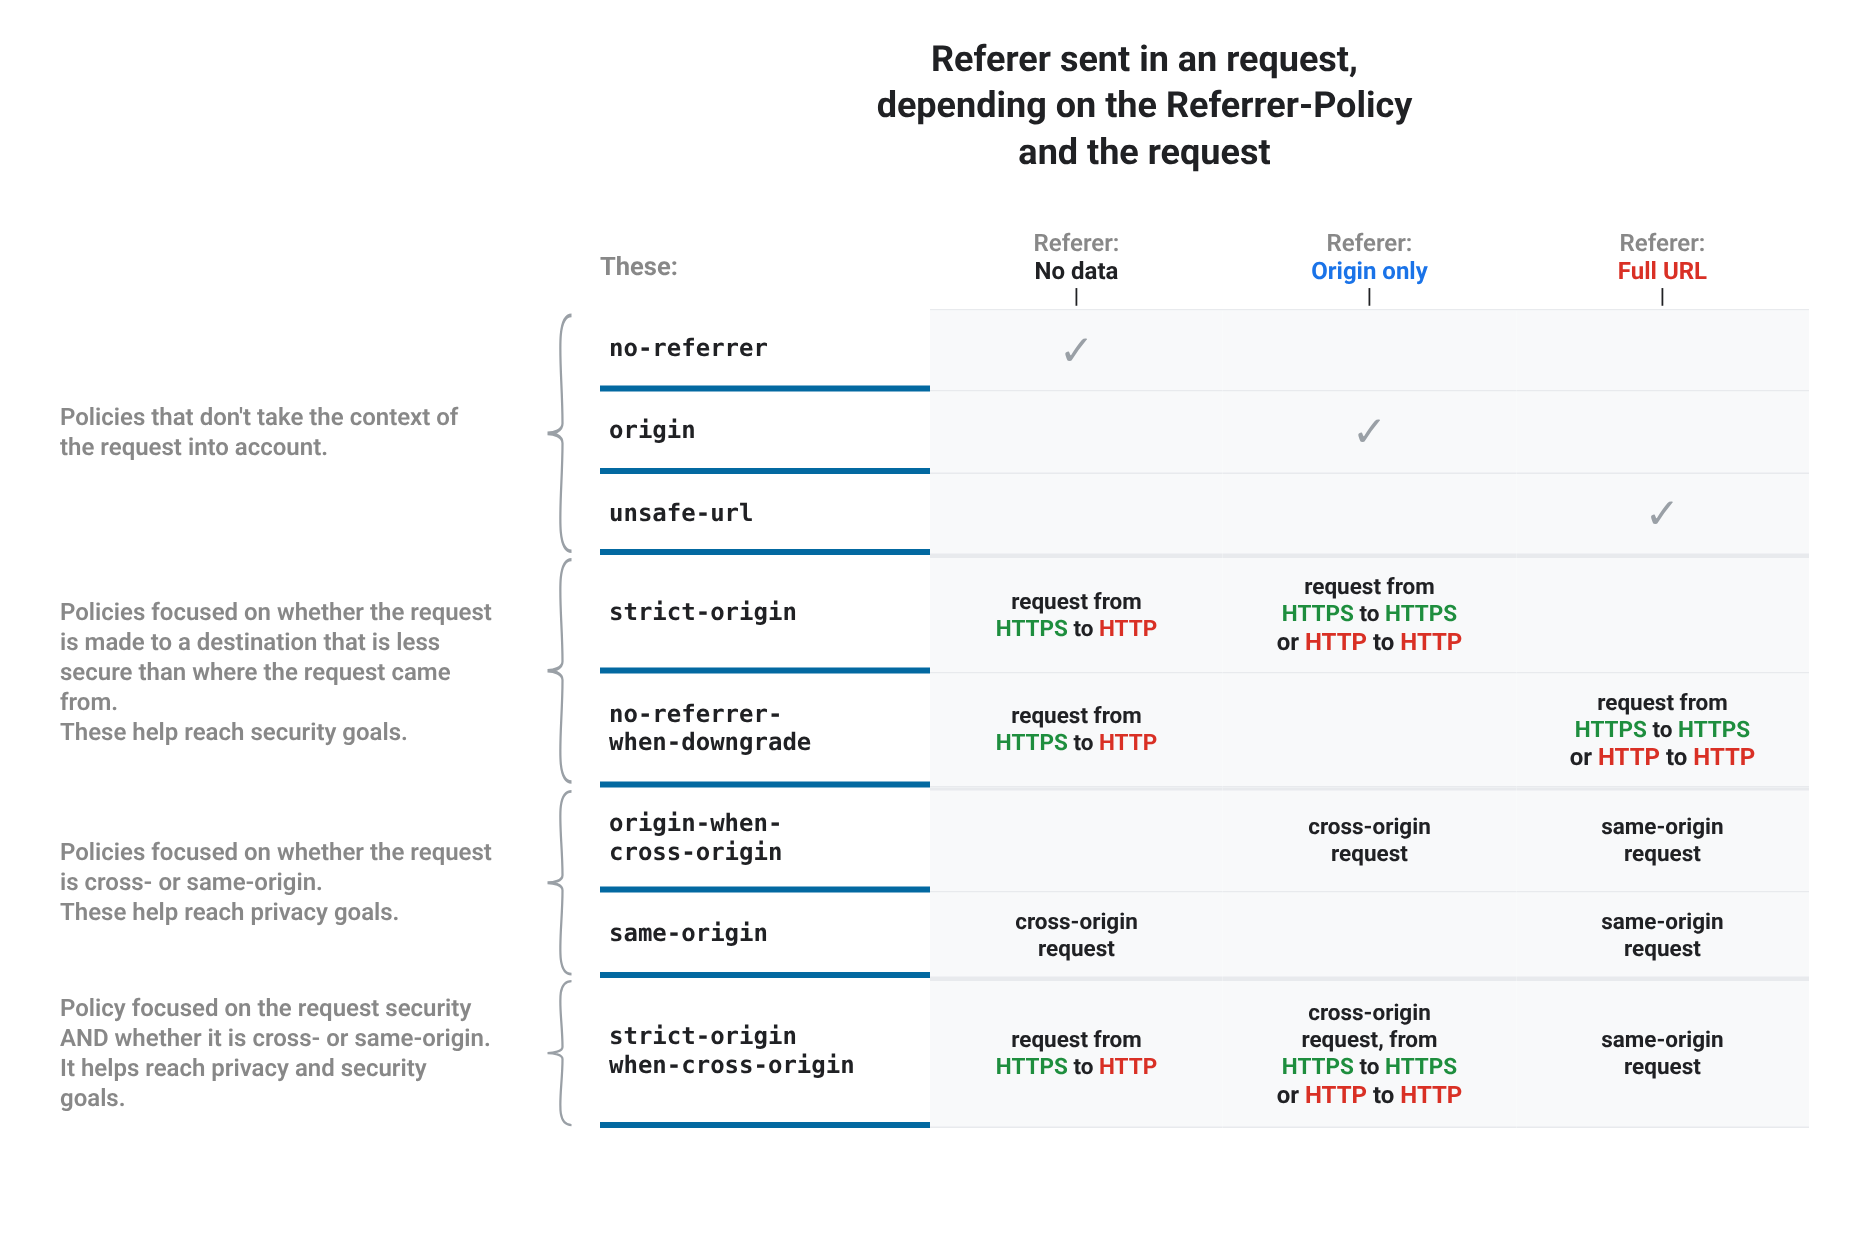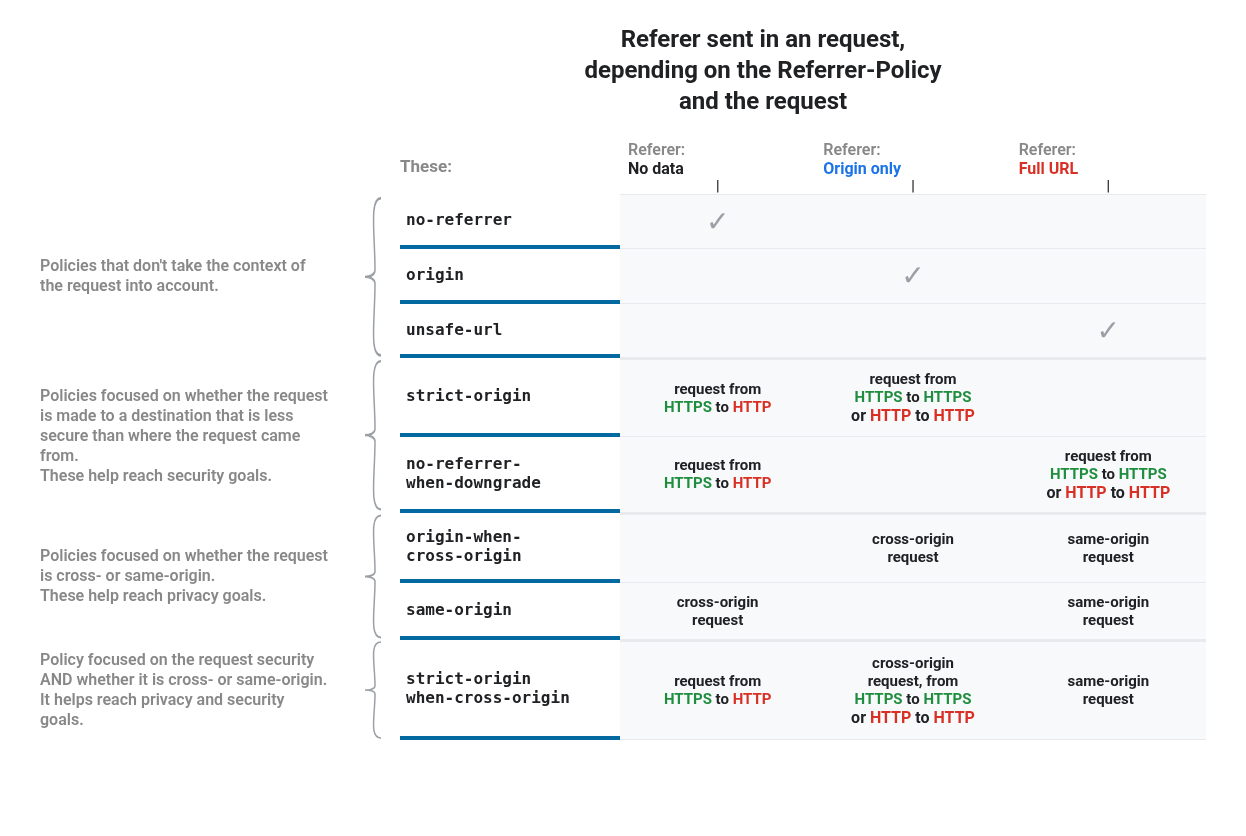--- a/index.html
+++ b/index.html
@@ -8,31 +8,31 @@
     background: #fff;
     color: #202124;
     padding: 24px 40px 40px 40px;
     width: 1246px;
   }
   .title {
     text-align: center;
     font-size: 24px;
     font-weight: 700;
     line-height: 1.3;
-    margin: 0 auto 16px auto;
+    margin: 0 auto 28px auto;
     max-width: 640px;
     padding-left: 280px;
   }
   .grid {
     display: grid;
     grid-template-columns: 300px 60px 220px 1fr 1fr 1fr;
   }
   
   .colhead {
-    text-align: left;
+    text-align: center;
     padding: 6px 8px 2px 8px;
     font-size: 16px;
   }
   .colhead .h1 { color: #888; font-weight: 600; }
   .colhead .h2 { font-weight: 700; }
   .blue { color: #1a73e8; }
   .red  { color: #d93025; }
   .green{ color: #1e8e3e; }
   .policylabel {
     color: #888;

